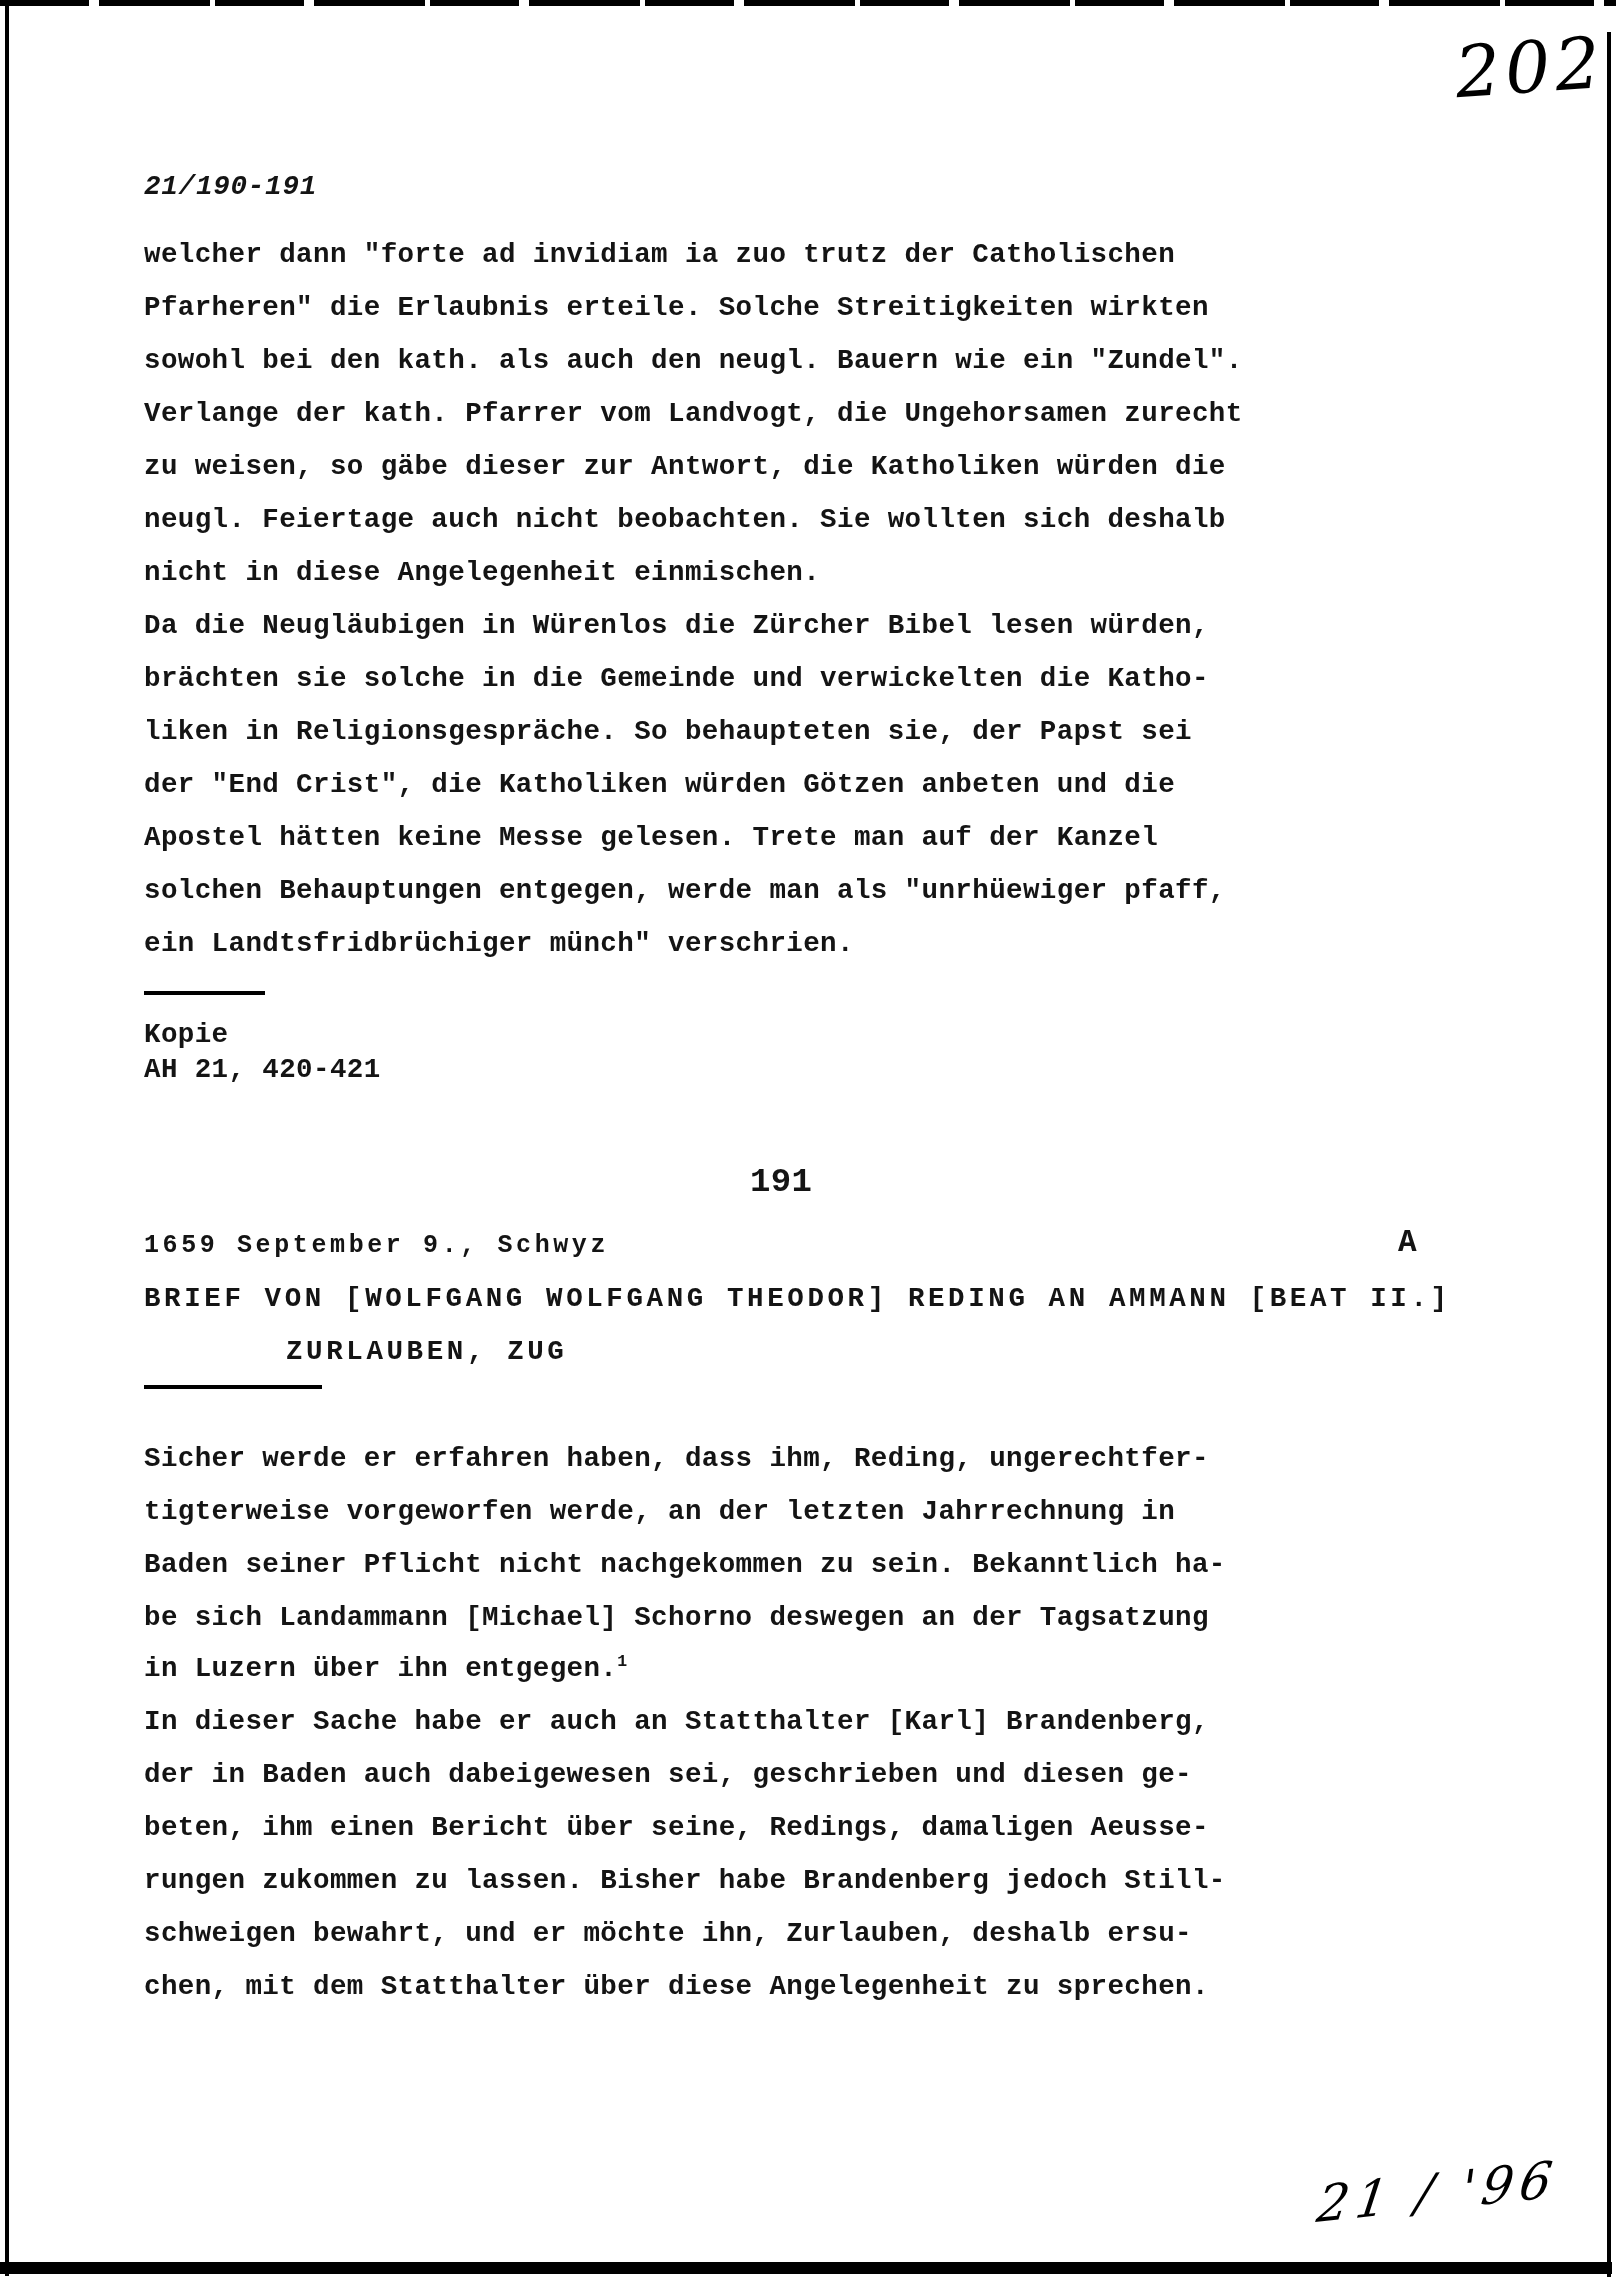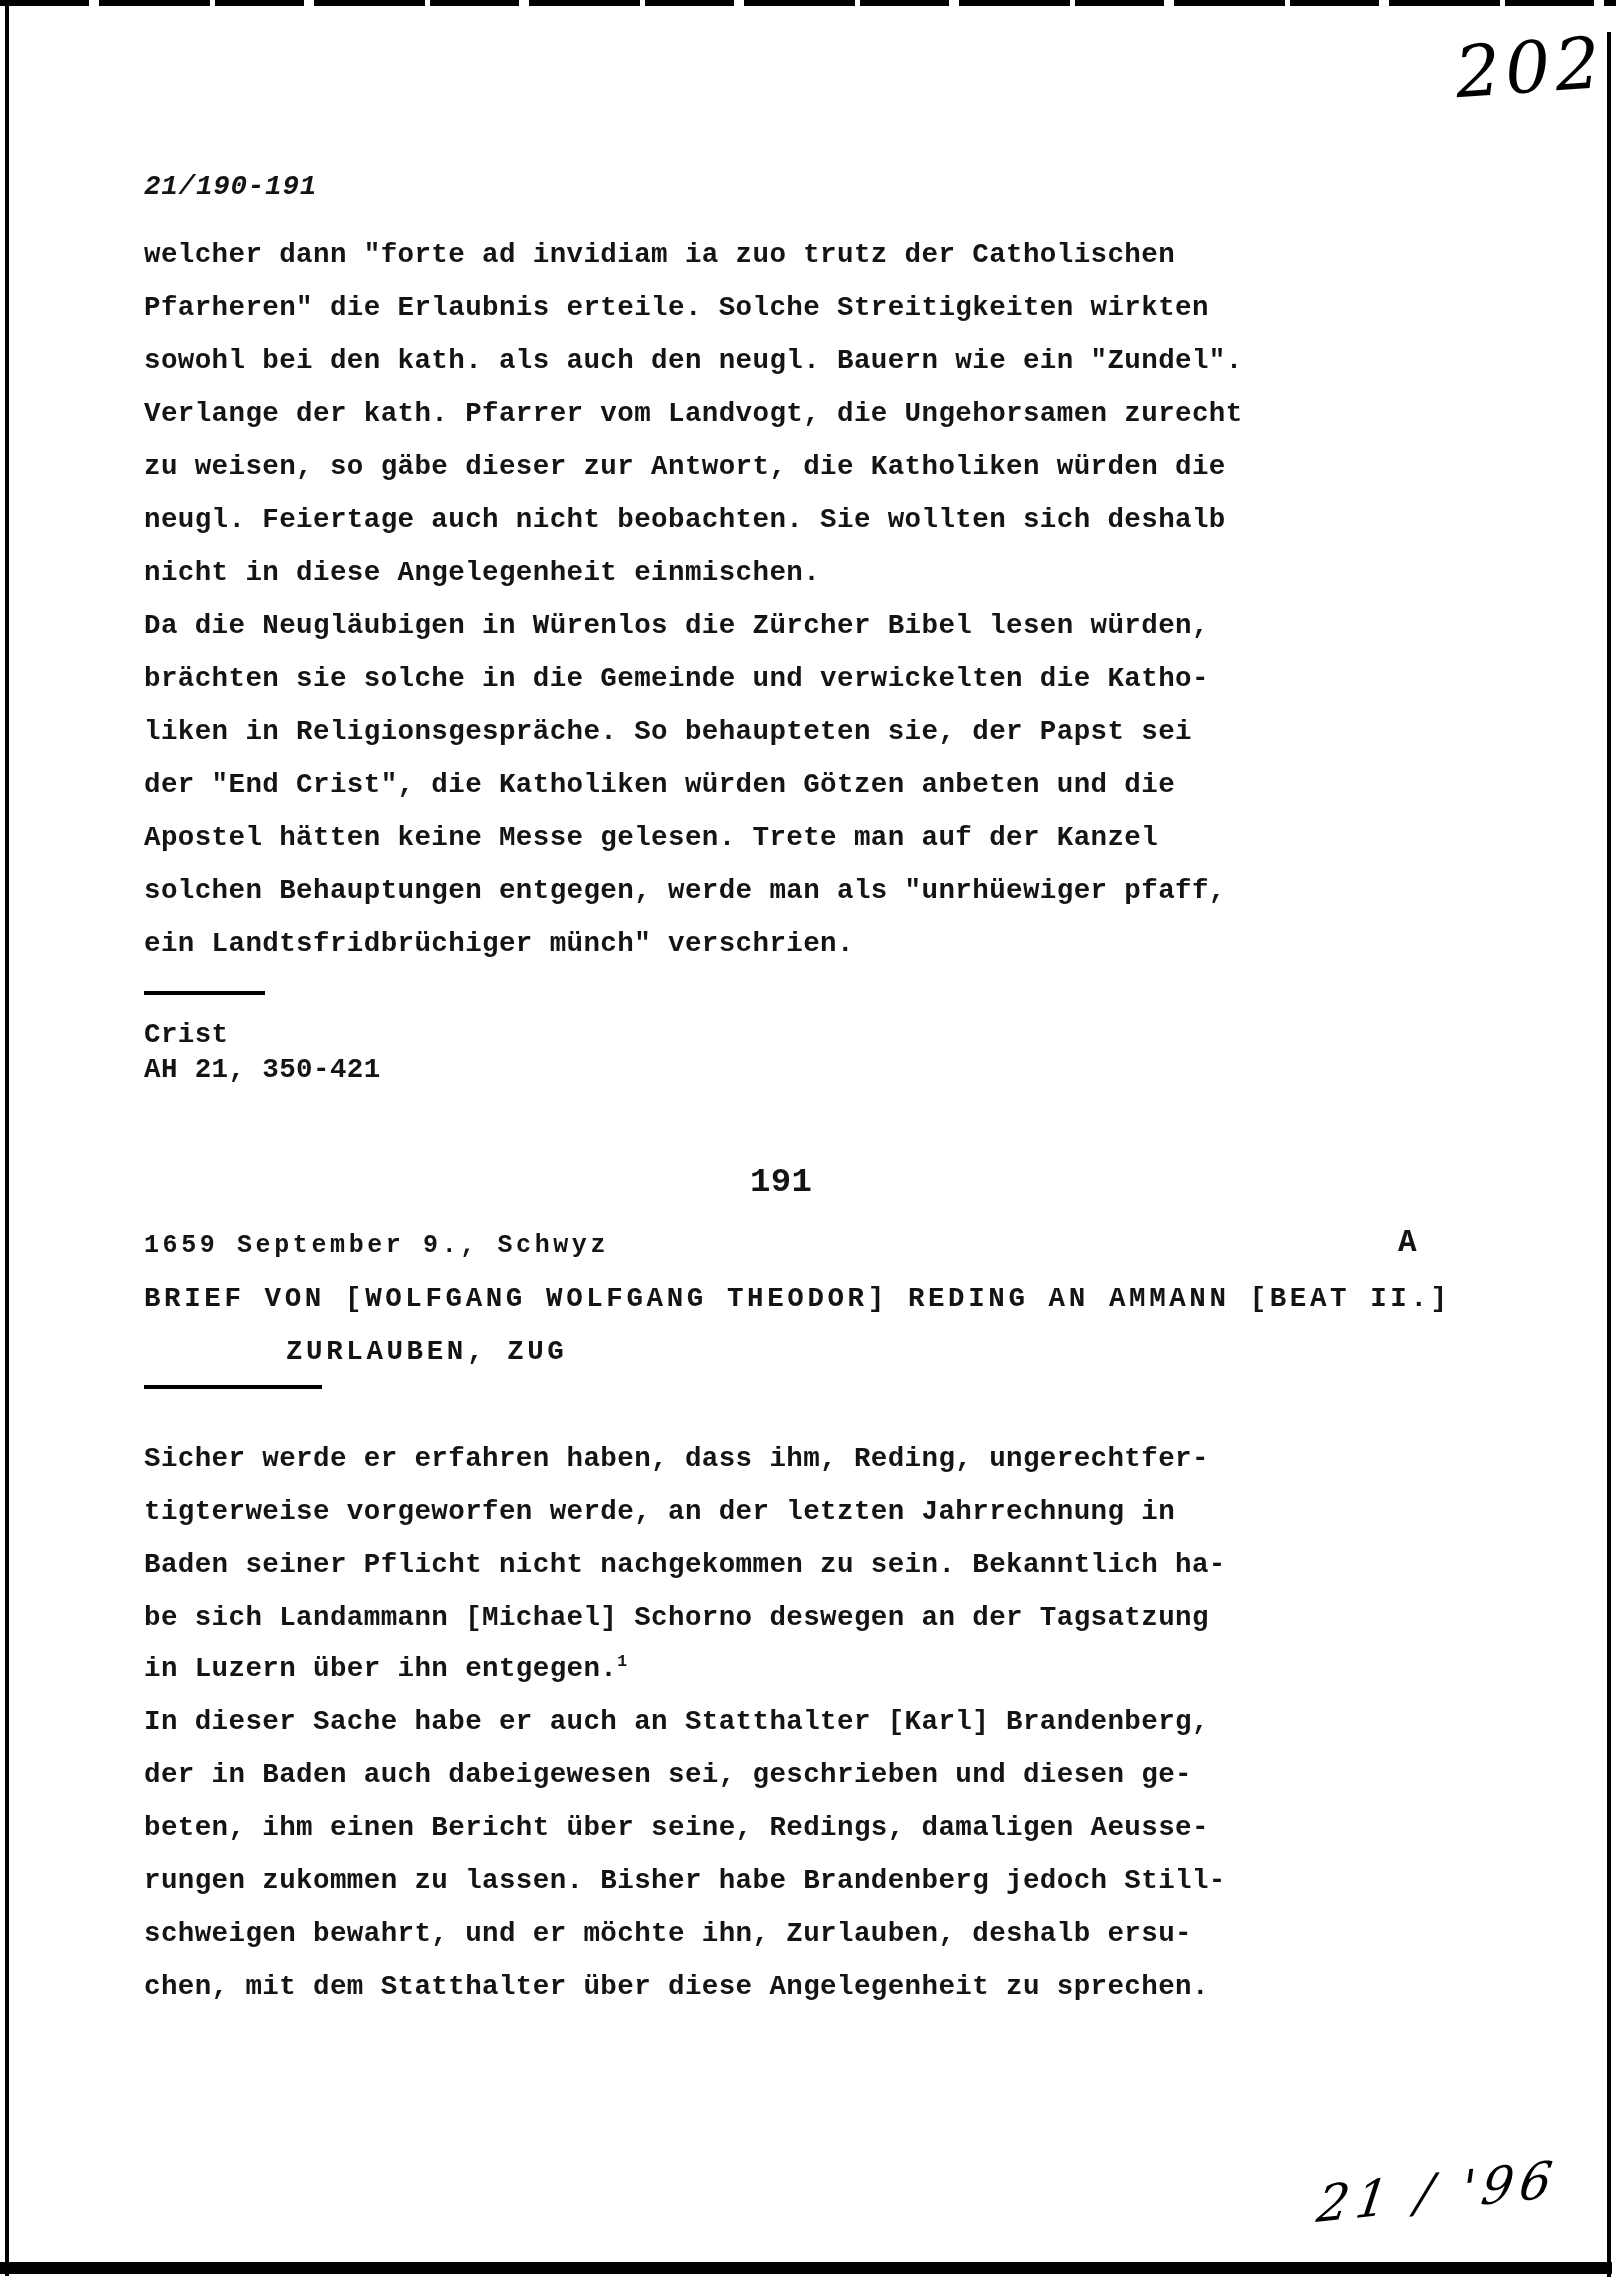--- a/index.html
+++ b/index.html
@@ -63,22 +63,22 @@
 nicht in diese Angelegenheit einmischen.
 Da die Neugläubigen in Würenlos die Zürcher Bibel lesen würden,
 brächten sie solche in die Gemeinde und verwickelten die Katho-
 liken in Religionsgespräche. So behaupteten sie, der Papst sei
 der "End Crist", die Katholiken würden Götzen anbeten und die
 Apostel hätten keine Messe gelesen. Trete man auf der Kanzel
 solchen Behauptungen entgegen, werde man als "unrhüewiger pfaff,
 ein Landtsfridbrüchiger münch" verschrien.</div>
 
 <div class="abs rule rule1"></div>
-<div class="abs type kopie">Crist</div>
-<div class="abs type source-ref">AH 21, 350-421</div>
+<div class="abs type kopie">Kopie</div>
+<div class="abs type source-ref">AH 21, 420-421</div>
 
 <div class="abs type entry-number">191</div>
 <div class="abs date-place">1659 September 9., Schwyz</div>
 <div class="abs type class-a">A</div>
 <div class="abs title1">BRIEF VON [WOLFGANG WOLFGANG THEODOR] REDING AN AMMANN [BEAT II.]</div>
 <div class="abs title2">ZURLAUBEN, ZUG</div>
 <div class="abs rule rule2"></div>
 
 <div class="abs type para2a">Sicher werde er erfahren haben, dass ihm, Reding, ungerechtfer-
 tigterweise vorgeworfen werde, an der letzten Jahrrechnung in

